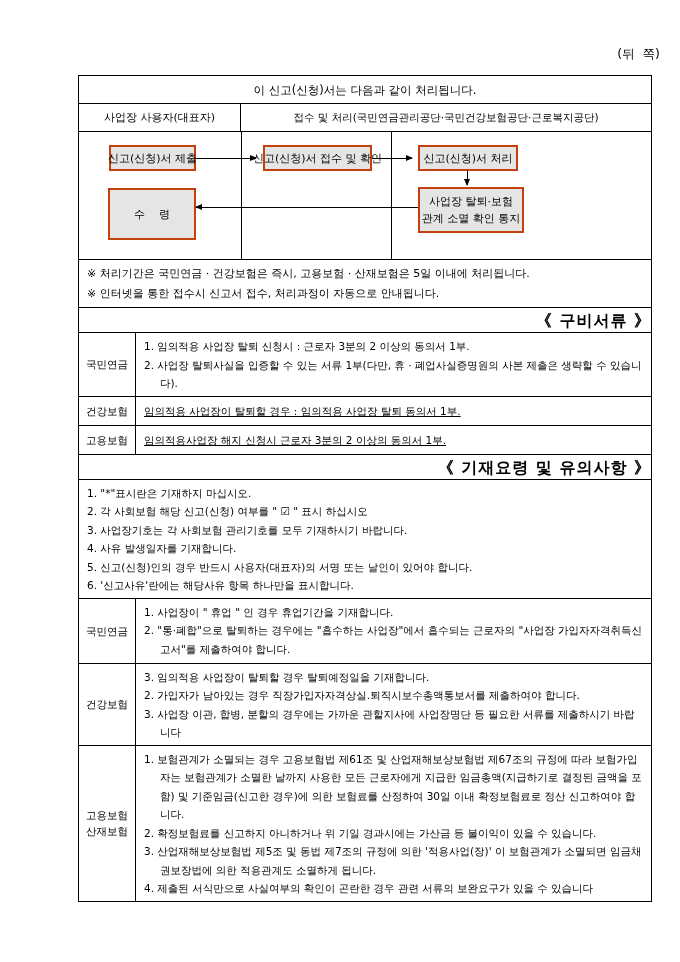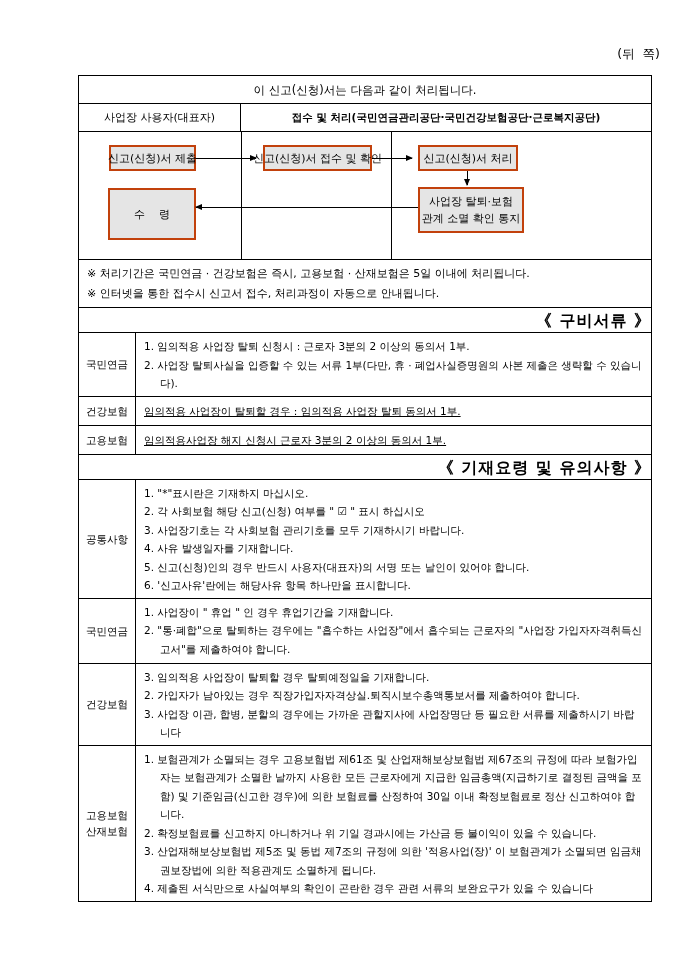--- a/index.html
+++ b/index.html
@@ -13,21 +13,21 @@
   }
   .form-table{
     position:absolute;left:78px;top:75px;width:574px;
     border:1px solid #000;box-sizing:border-box;background:#fff;
   }
   .row{border-bottom:1px solid #000;box-sizing:border-box;}
   .row:last-child{border-bottom:none;}
   .r-title{height:28px;line-height:28px;text-align:center;font-size:11.5px;}
   .r-colhead{height:28px;display:flex;}
   .r-colhead .c1{width:162px;border-right:1px solid #000;text-align:center;line-height:27px;box-sizing:border-box;}
-  .r-colhead .c2{flex:1;text-align:center;line-height:27px;font-size:10.5px;font-weight:bold;}
+  .r-colhead .c2{flex:1;text-align:center;line-height:27px;font-size:10.5px;}
   
   .r-flow{height:128px;position:relative;}
   .vline{position:absolute;top:0;bottom:0;width:1px;background:#000;}
   .vline.v1{left:162px;} .vline.v2{left:312px;}
   .fbox{
     position:absolute;border:2px solid #c2410c;background:#e5e5e5;box-sizing:border-box;
     display:flex;flex-direction:column;align-items:center;justify-content:center;
     font-size:11px;white-space:pre;z-index:2;text-align:center;line-height:17px;
   }
   .fb-submit{left:30px;top:13px;width:87px;height:26px;}
@@ -137,21 +137,20 @@
   <div class="row labelrow r-docrow-single" style="min-height:29px;">
     <div class="labelcell">고용보험</div>
     <div class="contentcell">
       <div class="item">임의적용사업장 해지 신청시 근로자 3분의 2 이상의 동의서 1부.</div>
     </div>
   </div>
 
   <div class="row r-sechead">《 기재요령 및 유의사항 》</div>
 
   <div class="row labelrow" style="min-height:114px;">
-    <div class="labelcell">공통사항</div>
     <div class="contentcell">
       <div class="item">1. "*"표시란은 기재하지 마십시오.</div>
       <div class="item">2. 각 사회보험 해당 신고(신청) 여부를 " ☑ " 표시 하십시오</div>
       <div class="item">3. 사업장기호는 각 사회보험 관리기호를 모두 기재하시기 바랍니다.</div>
       <div class="item">4. 사유 발생일자를 기재합니다.</div>
       <div class="item">5. 신고(신청)인의 경우 반드시 사용자(대표자)의 서명 또는 날인이 있어야 합니다.</div>
       <div class="item">6. '신고사유'란에는 해당사유 항목 하나만을 표시합니다.</div>
     </div>
   </div>
 

